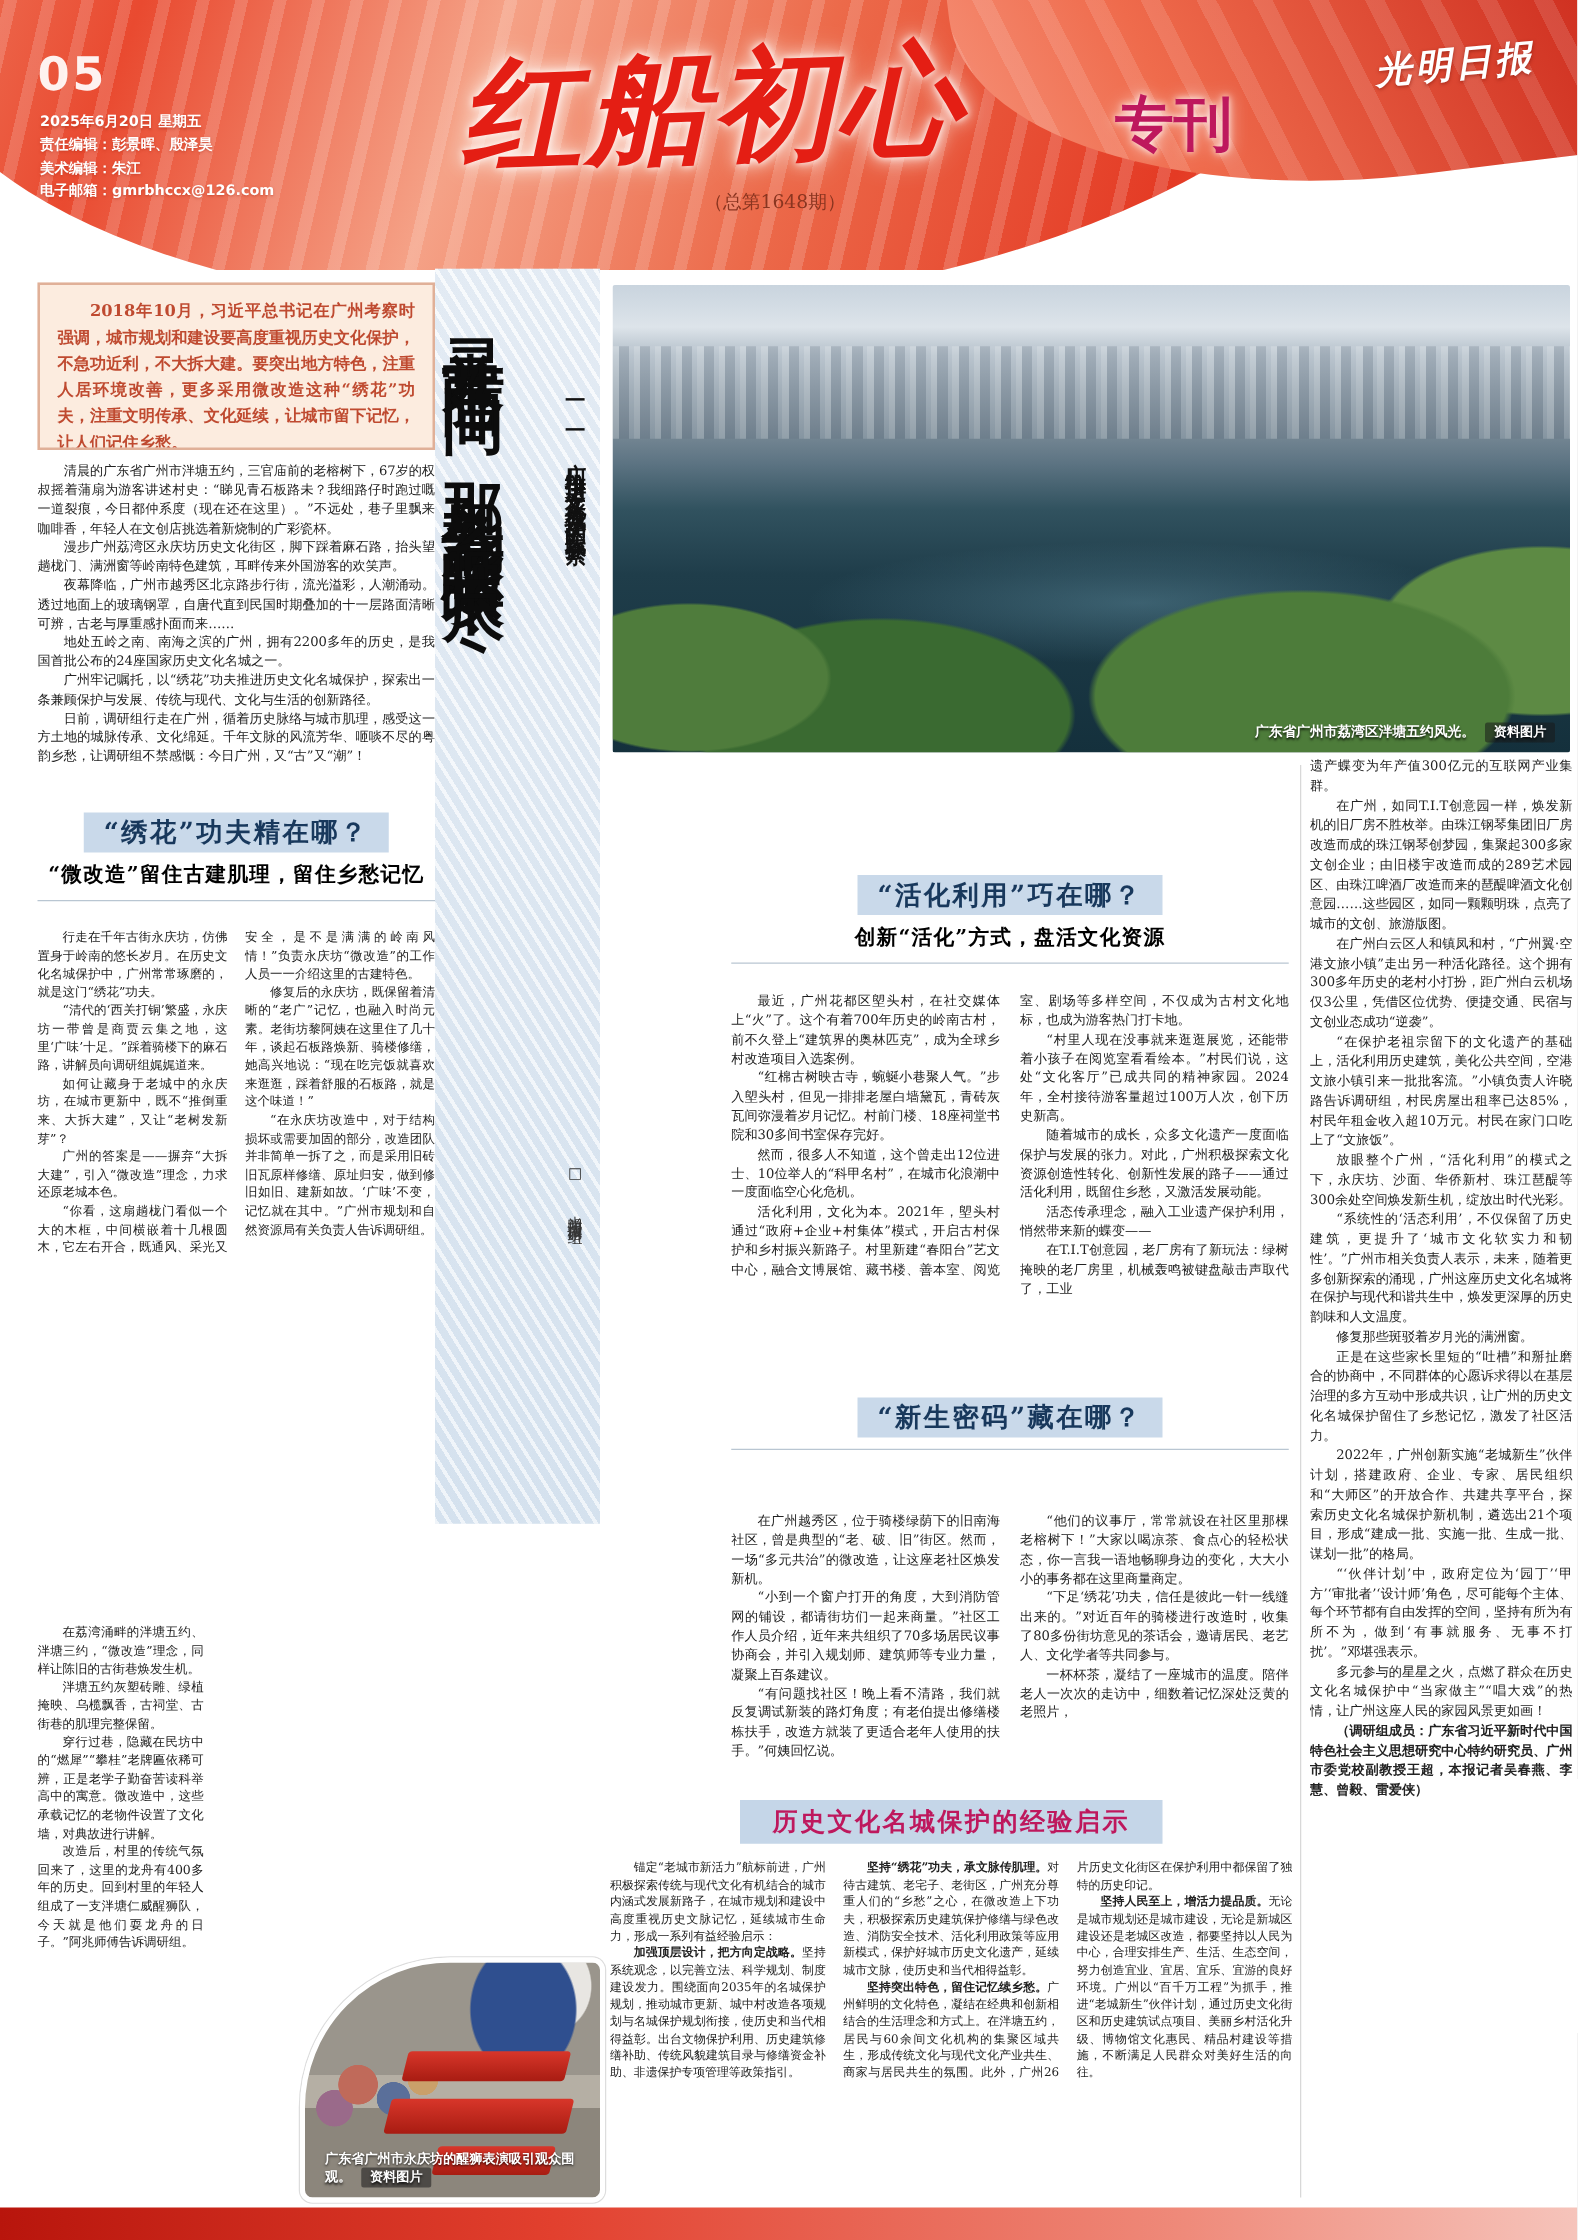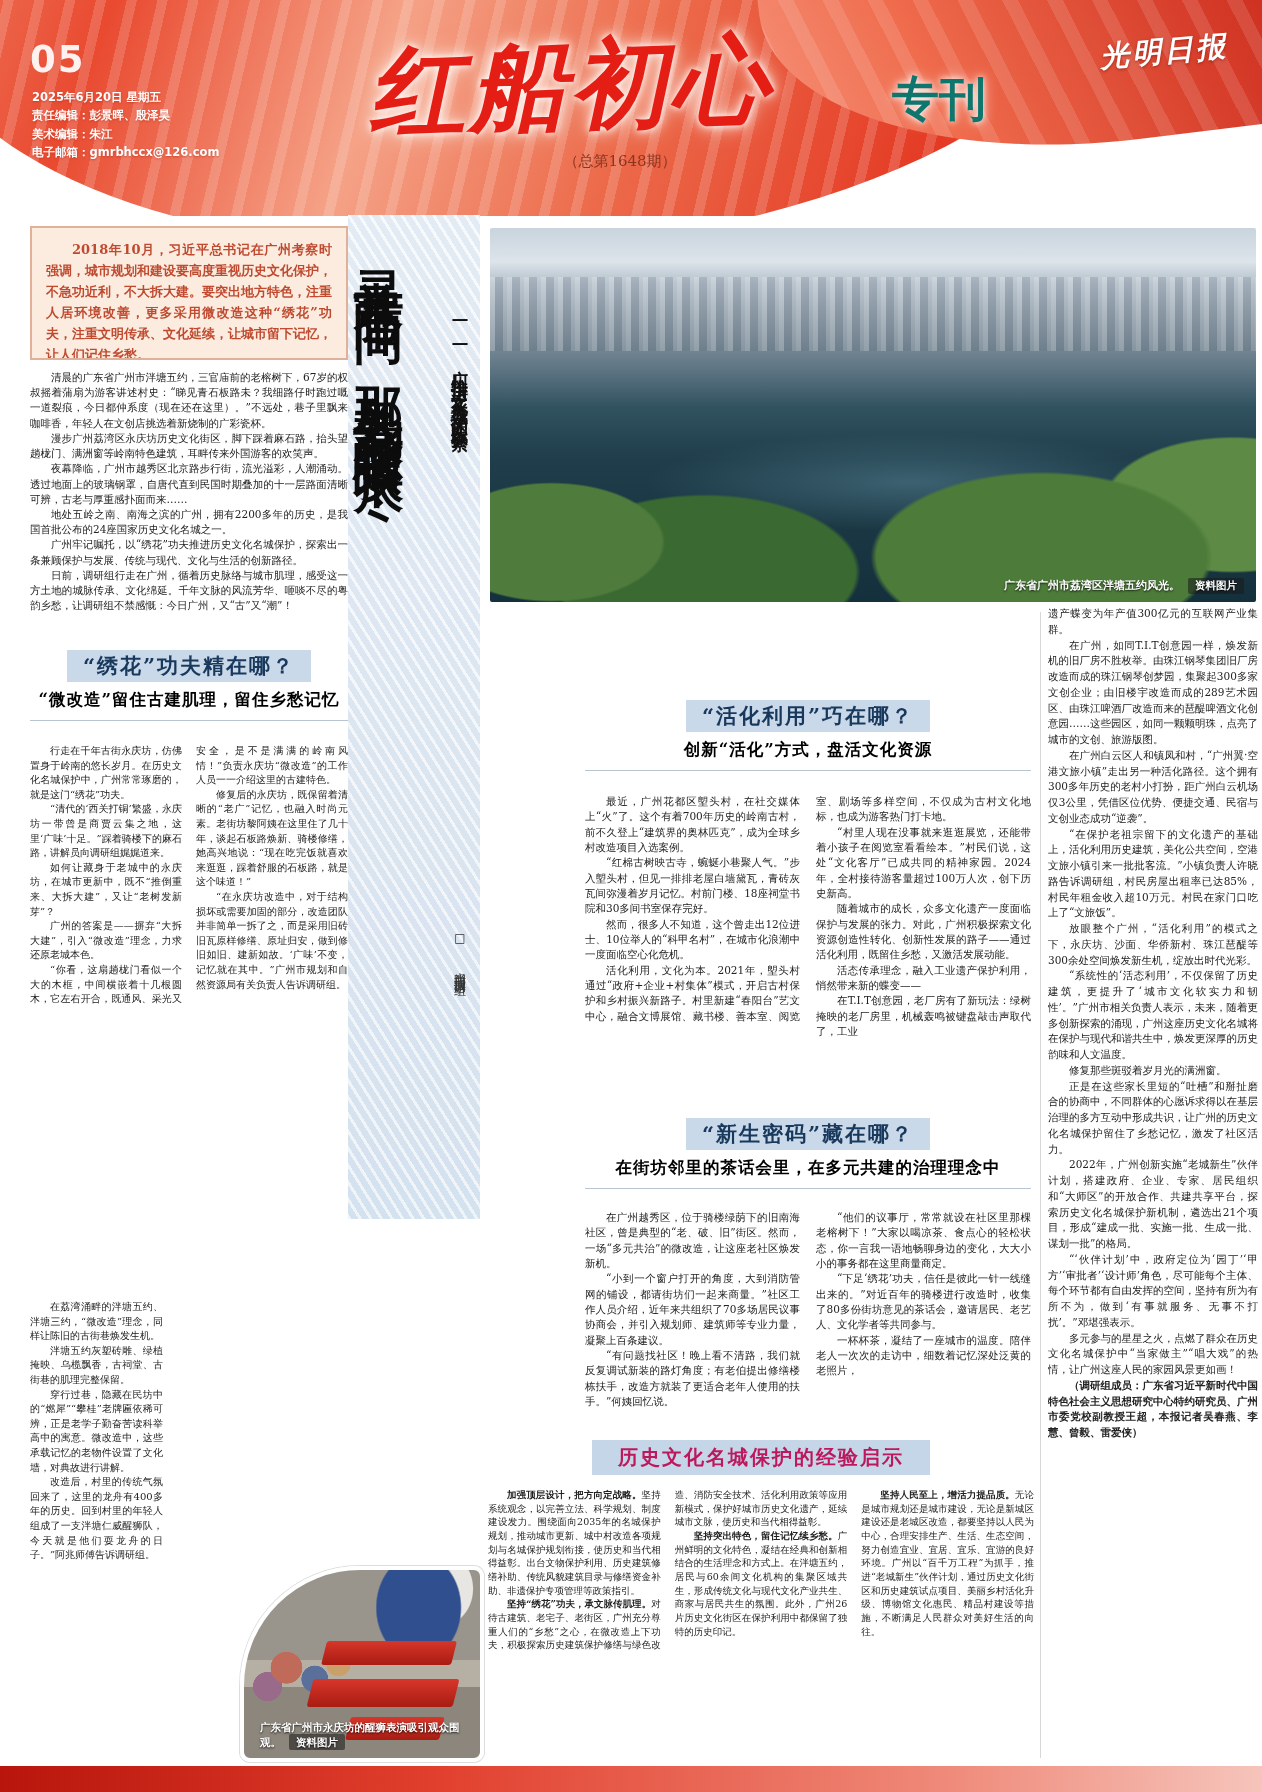--- a/index.html
+++ b/index.html
@@ -22,21 +22,21 @@
   .ribbon-right::after{content:"";position:absolute;inset:0;border-radius:inherit;
         background:repeating-linear-gradient(250deg,rgba(255,255,255,.12) 0 14px,rgba(255,255,255,0) 14px 40px);}
   .page-number{position:absolute;left:30px;top:38px;font-family:"DejaVu Sans",sans-serif;
         font-size:37px;font-weight:700;color:rgba(255,255,255,.92);letter-spacing:2px;}
   .pub-info{position:absolute;left:32px;top:88px;font-family:"DejaVu Sans",sans-serif;
         font-size:11.5px;font-weight:700;color:#fff;line-height:1.6;text-shadow:0 1px 2px rgba(170,40,20,.5);}
   .masthead-title{position:absolute;left:368px;top:22px;font-size:97px;font-weight:900;font-style:italic;
         color:#e41e14;letter-spacing:4px;transform:rotate(-2deg);
         text-shadow:0 0 6px rgba(255,255,255,.95),0 0 14px rgba(255,255,255,.8),0 0 24px rgba(255,255,245,.6);}
   .masthead-suffix{position:absolute;left:892px;top:68px;font-family:"DejaVu Sans",sans-serif;
-        font-size:47px;font-weight:900;color:#0f766e;
+        font-size:47px;font-weight:900;color:#be185d;
         text-shadow:0 0 6px rgba(255,255,255,.95),0 0 14px rgba(255,255,255,.8);}
   .masthead-issue{position:absolute;left:455px;top:152px;width:330px;text-align:center;
         font-size:15px;font-weight:400;color:#8a3520;}
   .brand{position:absolute;right:34px;top:32px;font-size:29px;font-weight:700;font-style:italic;
         color:#fff;transform:rotate(-5deg);letter-spacing:3px;text-shadow:0 1px 3px rgba(120,20,10,.6);}
 
   
   .v-strip{position:absolute;left:348px;top:215px;width:132px;height:1004px;
         background:linear-gradient(180deg,#eef3f9,#dce7f2);}
   .v-strip::after{content:"";position:absolute;inset:0;
@@ -207,36 +207,36 @@
       <p>然而，很多人不知道，这个曾走出12位进士、10位举人的“科甲名村”，在城市化浪潮中一度面临空心化危机。</p>
       <p>活化利用，文化为本。2021年，塱头村通过“政府+企业+村集体”模式，开启古村保护和乡村振兴新路子。村里新建“春阳台”艺文中心，融合文博展馆、藏书楼、善本室、阅览室、剧场等多样空间，不仅成为古村文化地标，也成为游客热门打卡地。</p>
       <p>“村里人现在没事就来逛逛展览，还能带着小孩子在阅览室看看绘本。”村民们说，这处“文化客厅”已成共同的精神家园。2024年，全村接待游客量超过100万人次，创下历史新高。</p>
       <p>随着城市的成长，众多文化遗产一度面临保护与发展的张力。对此，广州积极探索文化资源创造性转化、创新性发展的路子——通过活化利用，既留住乡愁，又激活发展动能。</p>
       <p>活态传承理念，融入工业遗产保护利用，悄然带来新的蝶变——</p>
       <p>在T.I.T创意园，老厂房有了新玩法：绿树掩映的老厂房里，机械轰鸣被键盘敲击声取代了，工业</p>
     </div>
 
   <div class="sec3-head sec-head">
     <span class="sec-band">“新生密码”藏在哪？</span>
-    <div class="sec-sub">在街坊邻里的茶话会里，在多元共建的治理理念中</div>
     <div class="sec-rule"></div>
   </div>
   <div class="sec3-body body-text">
       <p>在广州越秀区，位于骑楼绿荫下的旧南海社区，曾是典型的“老、破、旧”街区。然而，一场“多元共治”的微改造，让这座老社区焕发新机。</p>
       <p>“小到一个窗户打开的角度，大到消防管网的铺设，都请街坊们一起来商量。”社区工作人员介绍，近年来共组织了70多场居民议事协商会，并引入规划师、建筑师等专业力量，凝聚上百条建议。</p>
       <p>“有问题找社区！晚上看不清路，我们就反复调试新装的路灯角度；有老伯提出修缮楼栋扶手，改造方就装了更适合老年人使用的扶手。”何姨回忆说。</p>
       <p>“他们的议事厅，常常就设在社区里那棵老榕树下！”大家以喝凉茶、食点心的轻松状态，你一言我一语地畅聊身边的变化，大大小小的事务都在这里商量商定。</p>
       <p>“下足‘绣花’功夫，信任是彼此一针一线缝出来的。”对近百年的骑楼进行改造时，收集了80多份街坊意见的茶话会，邀请居民、老艺人、文化学者等共同参与。</p>
       <p>一杯杯茶，凝结了一座城市的温度。陪伴老人一次次的走访中，细数着记忆深处泛黄的老照片，</p>
     </div>
 
   <div class="exp-head">
     <span class="exp-band">历史文化名城保护的经验启示</span>
   </div>
   <div class="exp-body body-text">
+    <p>锚定“老城市新活力”航标前进，广州积极探索传统与现代文化有机结合的城市内涵式发展新路子，在城市规划和建设中高度重视历史文脉记忆，延续城市生命力，形成一系列有益经验启示：</p>
   <p><b>加强顶层设计，把方向定战略。</b>坚持系统观念，以完善立法、科学规划、制度建设发力。围绕面向2035年的名城保护规划，推动城市更新、城中村改造各项规划与名城保护规划衔接，使历史和当代相得益彰。出台文物保护利用、历史建筑修缮补助、传统风貌建筑目录与修缮资金补助、非遗保护专项管理等政策指引。</p>
       <p><b>坚持“绣花”功夫，承文脉传肌理。</b>对待古建筑、老宅子、老街区，广州充分尊重人们的“乡愁”之心，在微改造上下功夫，积极探索历史建筑保护修缮与绿色改造、消防安全技术、活化利用政策等应用新模式，保护好城市历史文化遗产，延续城市文脉，使历史和当代相得益彰。</p>
       <p><b>坚持突出特色，留住记忆续乡愁。</b>广州鲜明的文化特色，凝结在经典和创新相结合的生活理念和方式上。在泮塘五约，居民与60余间文化机构的集聚区域共生，形成传统文化与现代文化产业共生、商家与居民共生的氛围。此外，广州26片历史文化街区在保护利用中都保留了独特的历史印记。</p>
       <p><b>坚持人民至上，增活力提品质。</b>无论是城市规划还是城市建设，无论是新城区建设还是老城区改造，都要坚持以人民为中心，合理安排生产、生活、生态空间，努力创造宜业、宜居、宜乐、宜游的良好环境。广州以“百千万工程”为抓手，推进“老城新生”伙伴计划，通过历史文化街区和历史建筑试点项目、美丽乡村活化升级、博物馆文化惠民、精品村建设等措施，不断满足人民群众对美好生活的向往。</p>
     </div>
 
   <div class="vr1"></div>
   <div class="right-col body-text">
       <p>遗产蝶变为年产值300亿元的互联网产业集群。</p>
       <p>在广州，如同T.I.T创意园一样，焕发新机的旧厂房不胜枚举。由珠江钢琴集团旧厂房改造而成的珠江钢琴创梦园，集聚起300多家文创企业；由旧楼宇改造而成的289艺术园区、由珠江啤酒厂改造而来的琶醍啤酒文化创意园……这些园区，如同一颗颗明珠，点亮了城市的文创、旅游版图。</p>

